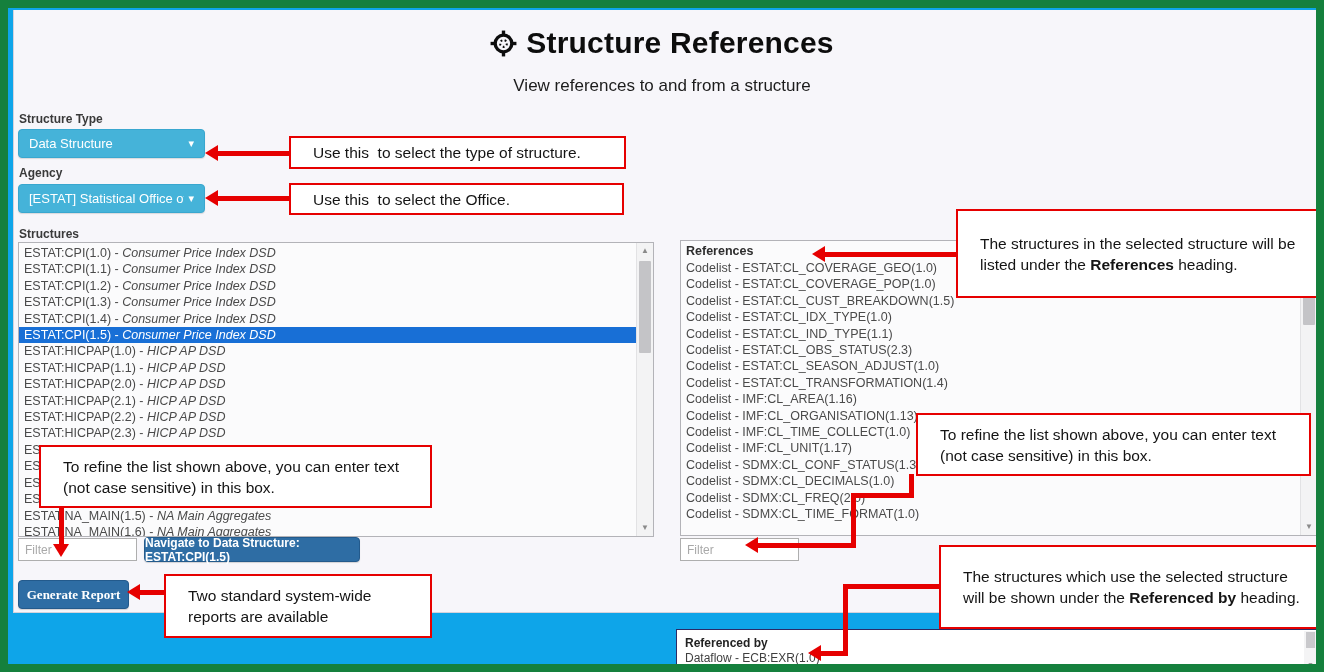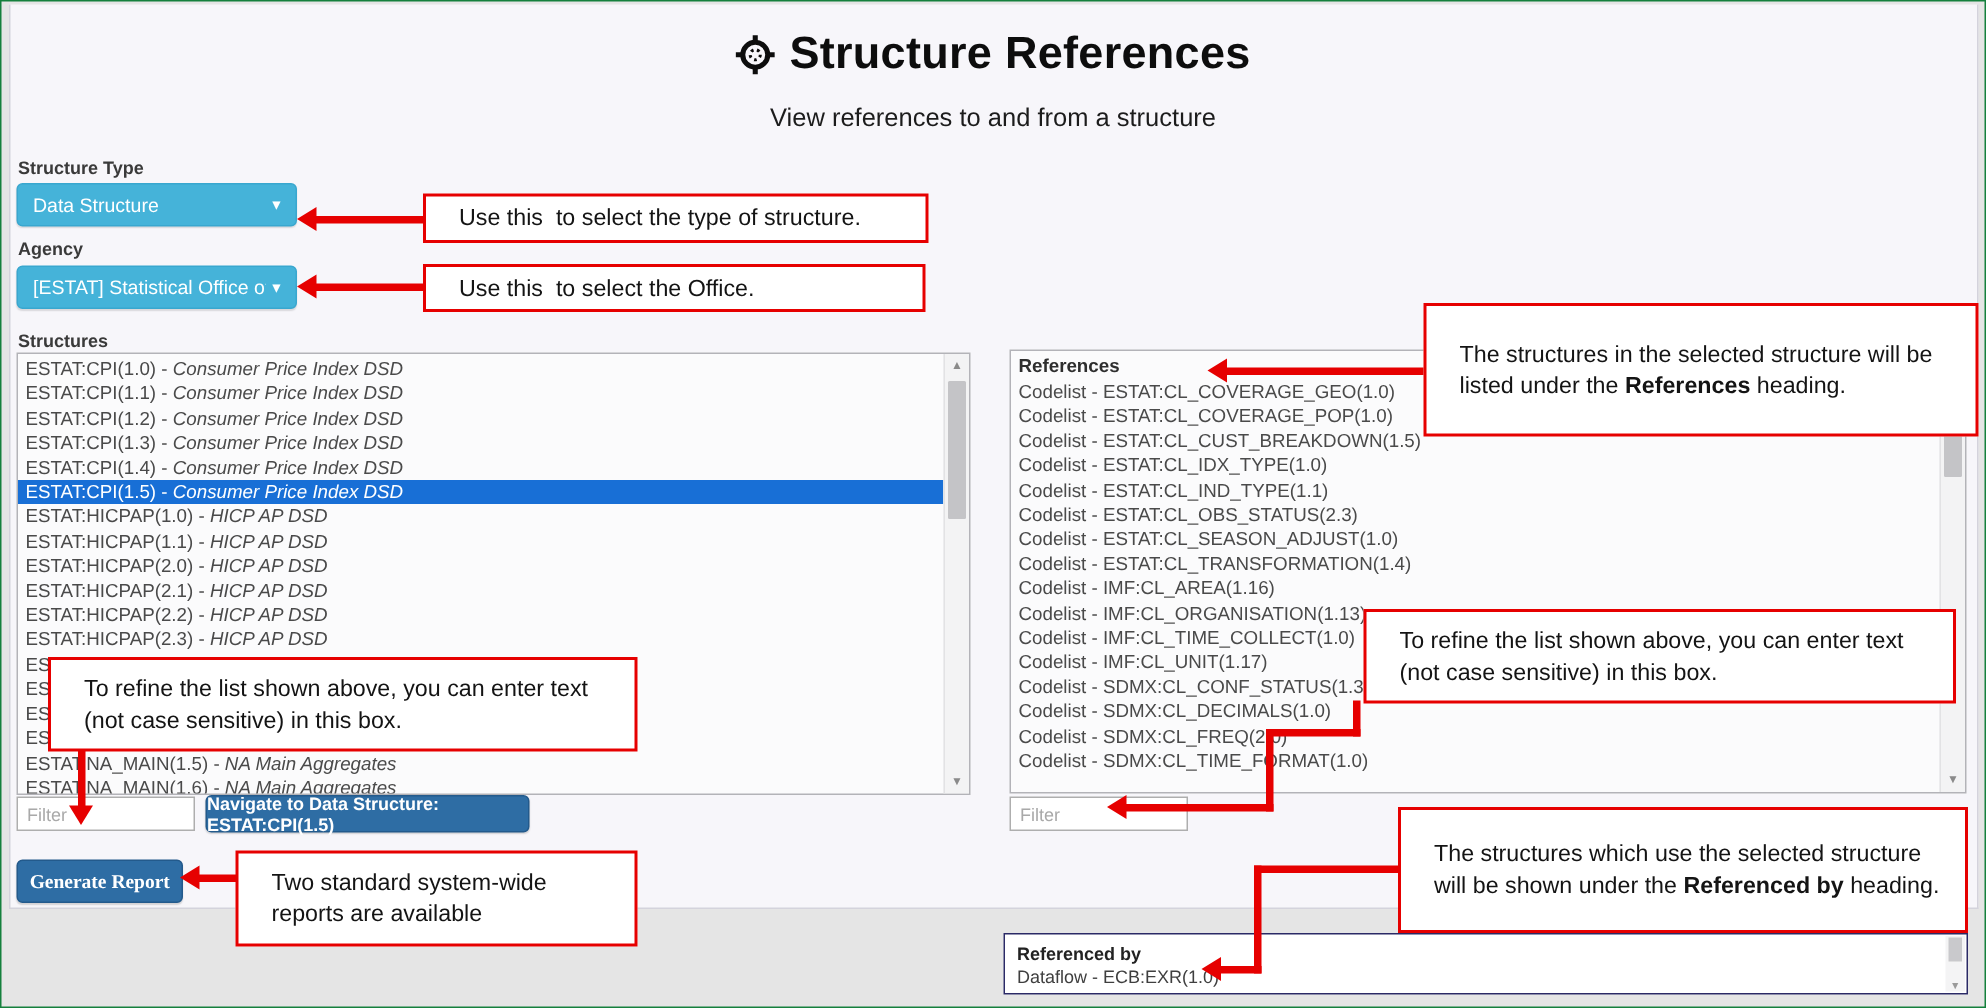--- a/index.html
+++ b/index.html
@@ -1,19 +1,19 @@
 <!DOCTYPE html>
 <html><head>
 <meta charset="utf-8">
 <style>
   * { margin:0; padding:0; box-sizing:border-box; }
   html,body { background:#ffffff; font-family:"Liberation Sans", sans-serif; }
   #stage {
-    position:relative; width:1324px; height:672px; background:#e5e5e5;
-    border:1px solid #15803d; overflow:hidden;
+    position:relative; width:1324px; height:672px; background:#0ea5e9;
+    border:8px solid #15803d; overflow:hidden;
   }
   
   .panel {
     position:absolute; left:5px; top:2px; width:1313px; height:603px;
     background:#f7f6fa; border:1px solid #d4d3dc; border-top:none;
   }
   
   .hdr { position:absolute; left:0; top:18px; width:100%; text-align:center; }
   .hdr-row { display:inline-flex; align-items:center; gap:9px; }
   .hdr h1 { font-size:30px; font-weight:bold; color:#0d0d0d; letter-spacing:.2px; }

